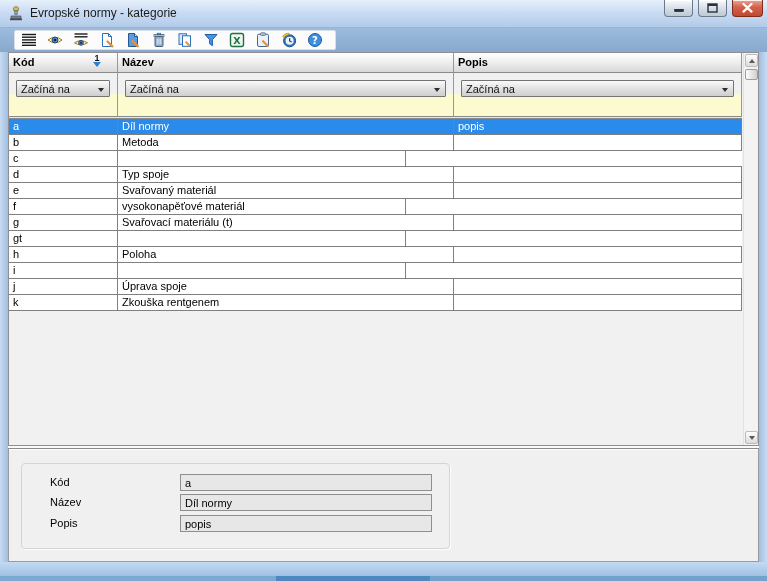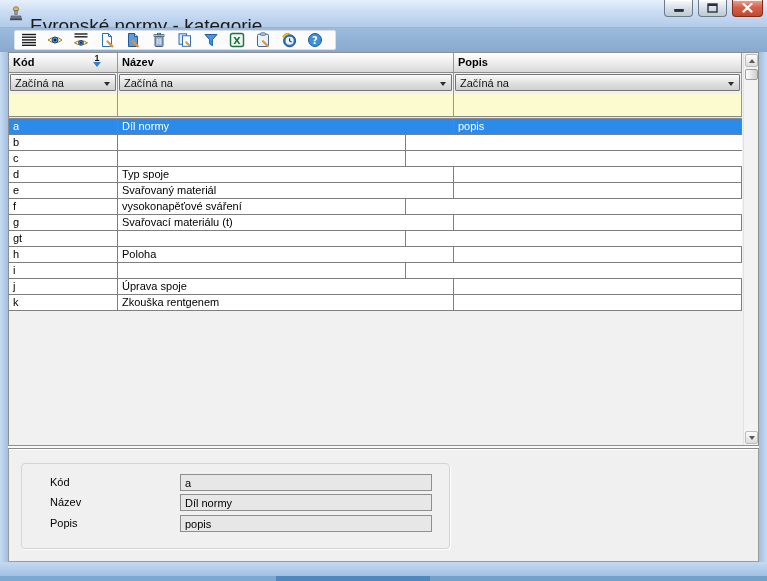--- a/index.html
+++ b/index.html
@@ -3,21 +3,21 @@
 <meta charset="utf-8">
 <style>
   * { margin:0; padding:0; box-sizing:border-box; }
   html,body { width:767px; height:581px; font-family:"Liberation Sans","DejaVu Sans",sans-serif; }
   .window { position:relative; width:767px; height:581px; overflow:hidden; background:#8fb1d3; }
 
   
   .titlebar { position:absolute; left:0; top:0; width:767px; height:28px;
     background:linear-gradient(#e6f0fb,#cadcf3 45%,#b2cbe9); border-bottom:1px solid #96b4d4; }
   .app-icon { position:absolute; left:8px; top:6px; width:16px; height:16px; }
-  .wtitle { position:absolute; left:30px; top:12px; line-height:27px; font-size:19px; color:#1b1b1b; white-space:nowrap; }
+  .wtitle { position:absolute; left:30px; top:0; line-height:27px; font-size:12px; color:#1b1b1b; white-space:nowrap; }
   .win-controls { position:absolute; top:0; right:4px; display:flex; gap:5px; }
   .wbtn { width:29px; height:17px; border:1px solid #6e7a87; border-top:none; border-radius:0 0 4px 4px;
     background:linear-gradient(#fbfcfd,#dae2ea 45%,#bdc9d5); display:flex; align-items:center; justify-content:center;
     box-shadow:inset 0 1px 0 rgba(255,255,255,.85); cursor:default; }
   .wbtn.close { width:31px; background:linear-gradient(#efa595,#d4624a 45%,#bf4930); border-color:#7e2d1c; }
 
   
   .toolband { position:absolute; left:0; top:28px; width:767px; height:24px;
     background:linear-gradient(#9cbbdd,#88a9cd); }
   .toolbar { position:absolute; left:14px; top:2px; width:322px; height:20px; background:#fcfcfc;
@@ -36,21 +36,21 @@
   .hdr-cell { border-right:1px solid #989898; border-bottom:1px solid #8a8a8a;
     background:linear-gradient(#ffffff,#ececec 55%,#d8d8d8); font-weight:bold; font-size:11px;
     padding:3px 0 0 4px; position:relative; }
   .c1 { width:109px; } .c2 { width:336px; } .c3 { width:288px; }
   .sortbadge { position:absolute; right:14px; top:1px; width:12px; text-align:center; line-height:8px; }
   .sortbadge .num { font-size:9px; font-weight:bold; color:#111; display:block; }
   .sortbadge .arr { display:inline-block; width:0; height:0; border:4px solid transparent; border-top:5px solid #2a7fd4; }
 
   .filter-row { display:flex; height:21px; background:#f1f1f1; }
   .f-cell { border-right:1px solid #989898; padding:1px; }
-  .combo { height:17px; margin:0; background:linear-gradient(#fafafa,#dedede 60%,#cfcfcf);
+  .combo { height:17px; margin:6px; background:linear-gradient(#fafafa,#dedede 60%,#cfcfcf);
     border:1px solid #747474; border-radius:1px; font-size:11px; padding:2px 14px 0 4px; position:relative; color:#111; }
   .combo::after { content:""; position:absolute; right:5px; top:7px;
     border:3.5px solid transparent; border-top:4.5px solid #2b2b2b; }
 
   .search-row { display:flex; height:22px; }
   .s-cell { background:#fbfbcf; border-right:1px solid #989898; font-size:11px; padding:2px 0 0 4px; }
 
   .rows-sep { height:3px; background:#e6e6e6; border-top:1px solid #8a8a8a; border-bottom:1px solid #8a8a8a; }
 
   .grow { display:flex; height:16px; background:#fff; border-bottom:1px solid #7f7f7f; }
@@ -259,39 +259,40 @@
 
       <div class="rows-sep"></div>
 
       <div class="grow selected">
         <div class="gcell c1">a</div>
         <div class="gcell c2">Díl normy</div>
         <div class="gcell c3">popis</div>
       </div>
       <div class="grow">
         <div class="gcell c1">b</div>
+        <div class="gcell c2">Metoda</div>
         <div class="gcell c3"></div>
       </div>
       <div class="grow">
         <div class="gcell c1">c</div>
         <div class="gcell c3"></div>
       </div>
       <div class="grow">
         <div class="gcell c1">d</div>
         <div class="gcell c2">Typ spoje</div>
         <div class="gcell c3"></div>
       </div>
       <div class="grow">
         <div class="gcell c1">e</div>
         <div class="gcell c2">Svařovaný materiál</div>
         <div class="gcell c3"></div>
       </div>
       <div class="grow">
         <div class="gcell c1">f</div>
-        <div class="gcell c3">vysokonapěťové sváření</div>
+        <div class="gcell c3">vysokonapěťové materiál</div>
       </div>
       <div class="grow">
         <div class="gcell c1">g</div>
         <div class="gcell c2">Svařovací materiálu (t)</div>
         <div class="gcell c3"></div>
       </div>
       <div class="grow">
         <div class="gcell c1">gt</div>
         <div class="gcell c3"></div>
       </div>

